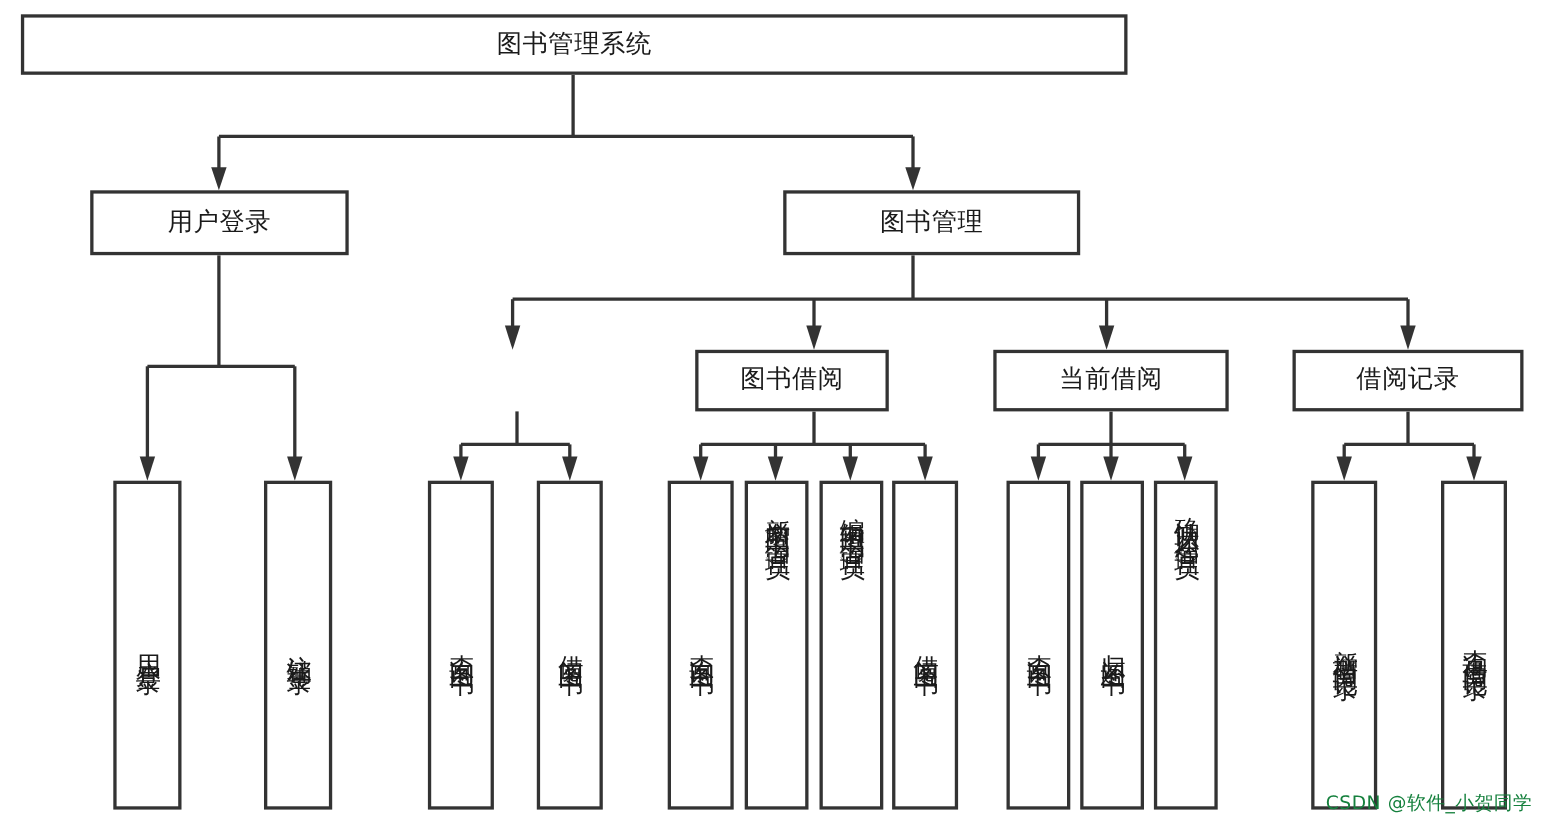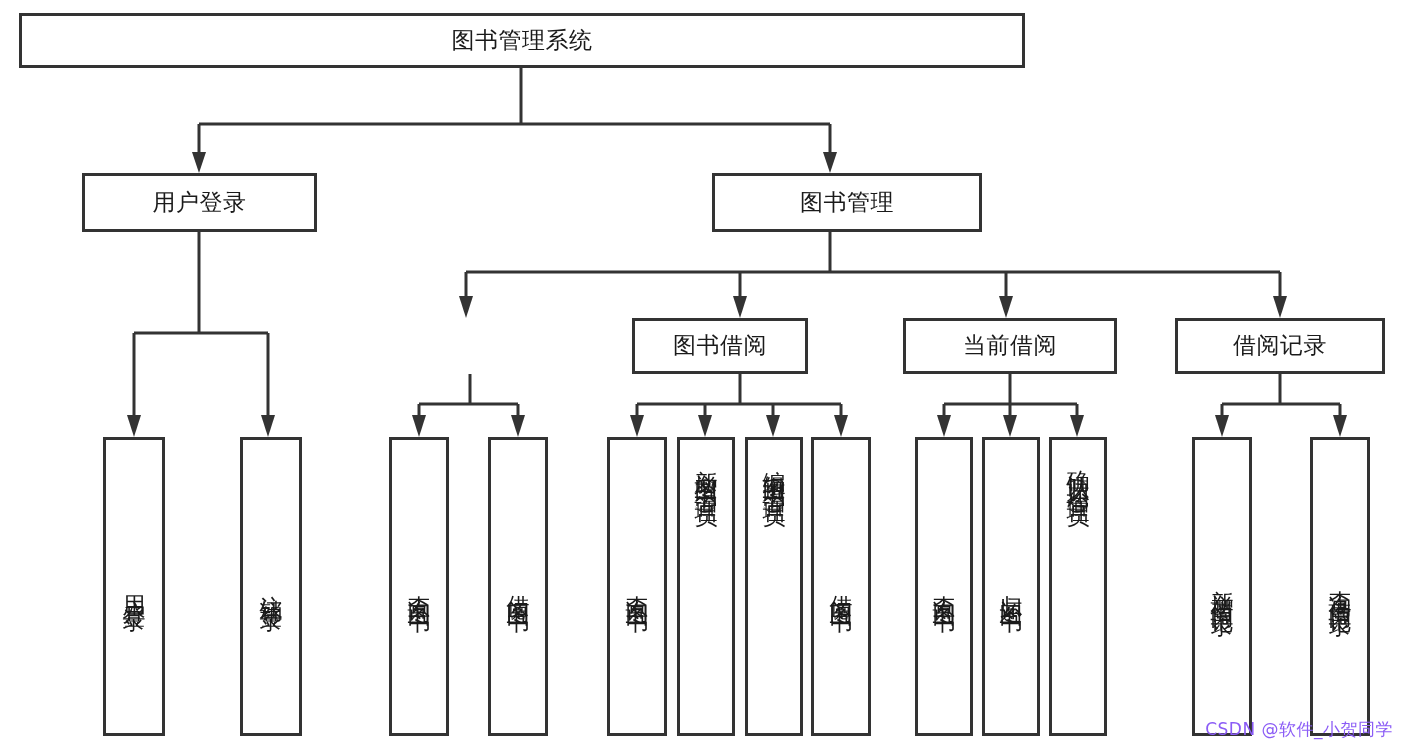--- a/index.html
+++ b/index.html
@@ -70,21 +70,21 @@
   }
   .node-box.vertical.centered {
     align-items: center;
     padding-top: 0;
   }
   #watermark {
     position: absolute;
     right: 12px;
     bottom: 6px;
     font-size: 17px;
-    color: #8b5cf6;
+    color: #15803d;
     white-space: nowrap;
     letter-spacing: 0.5px;
     pointer-events: none;
   }
 </style>
 </head>
 <body>
 
 <div id="diagram-root">
 

